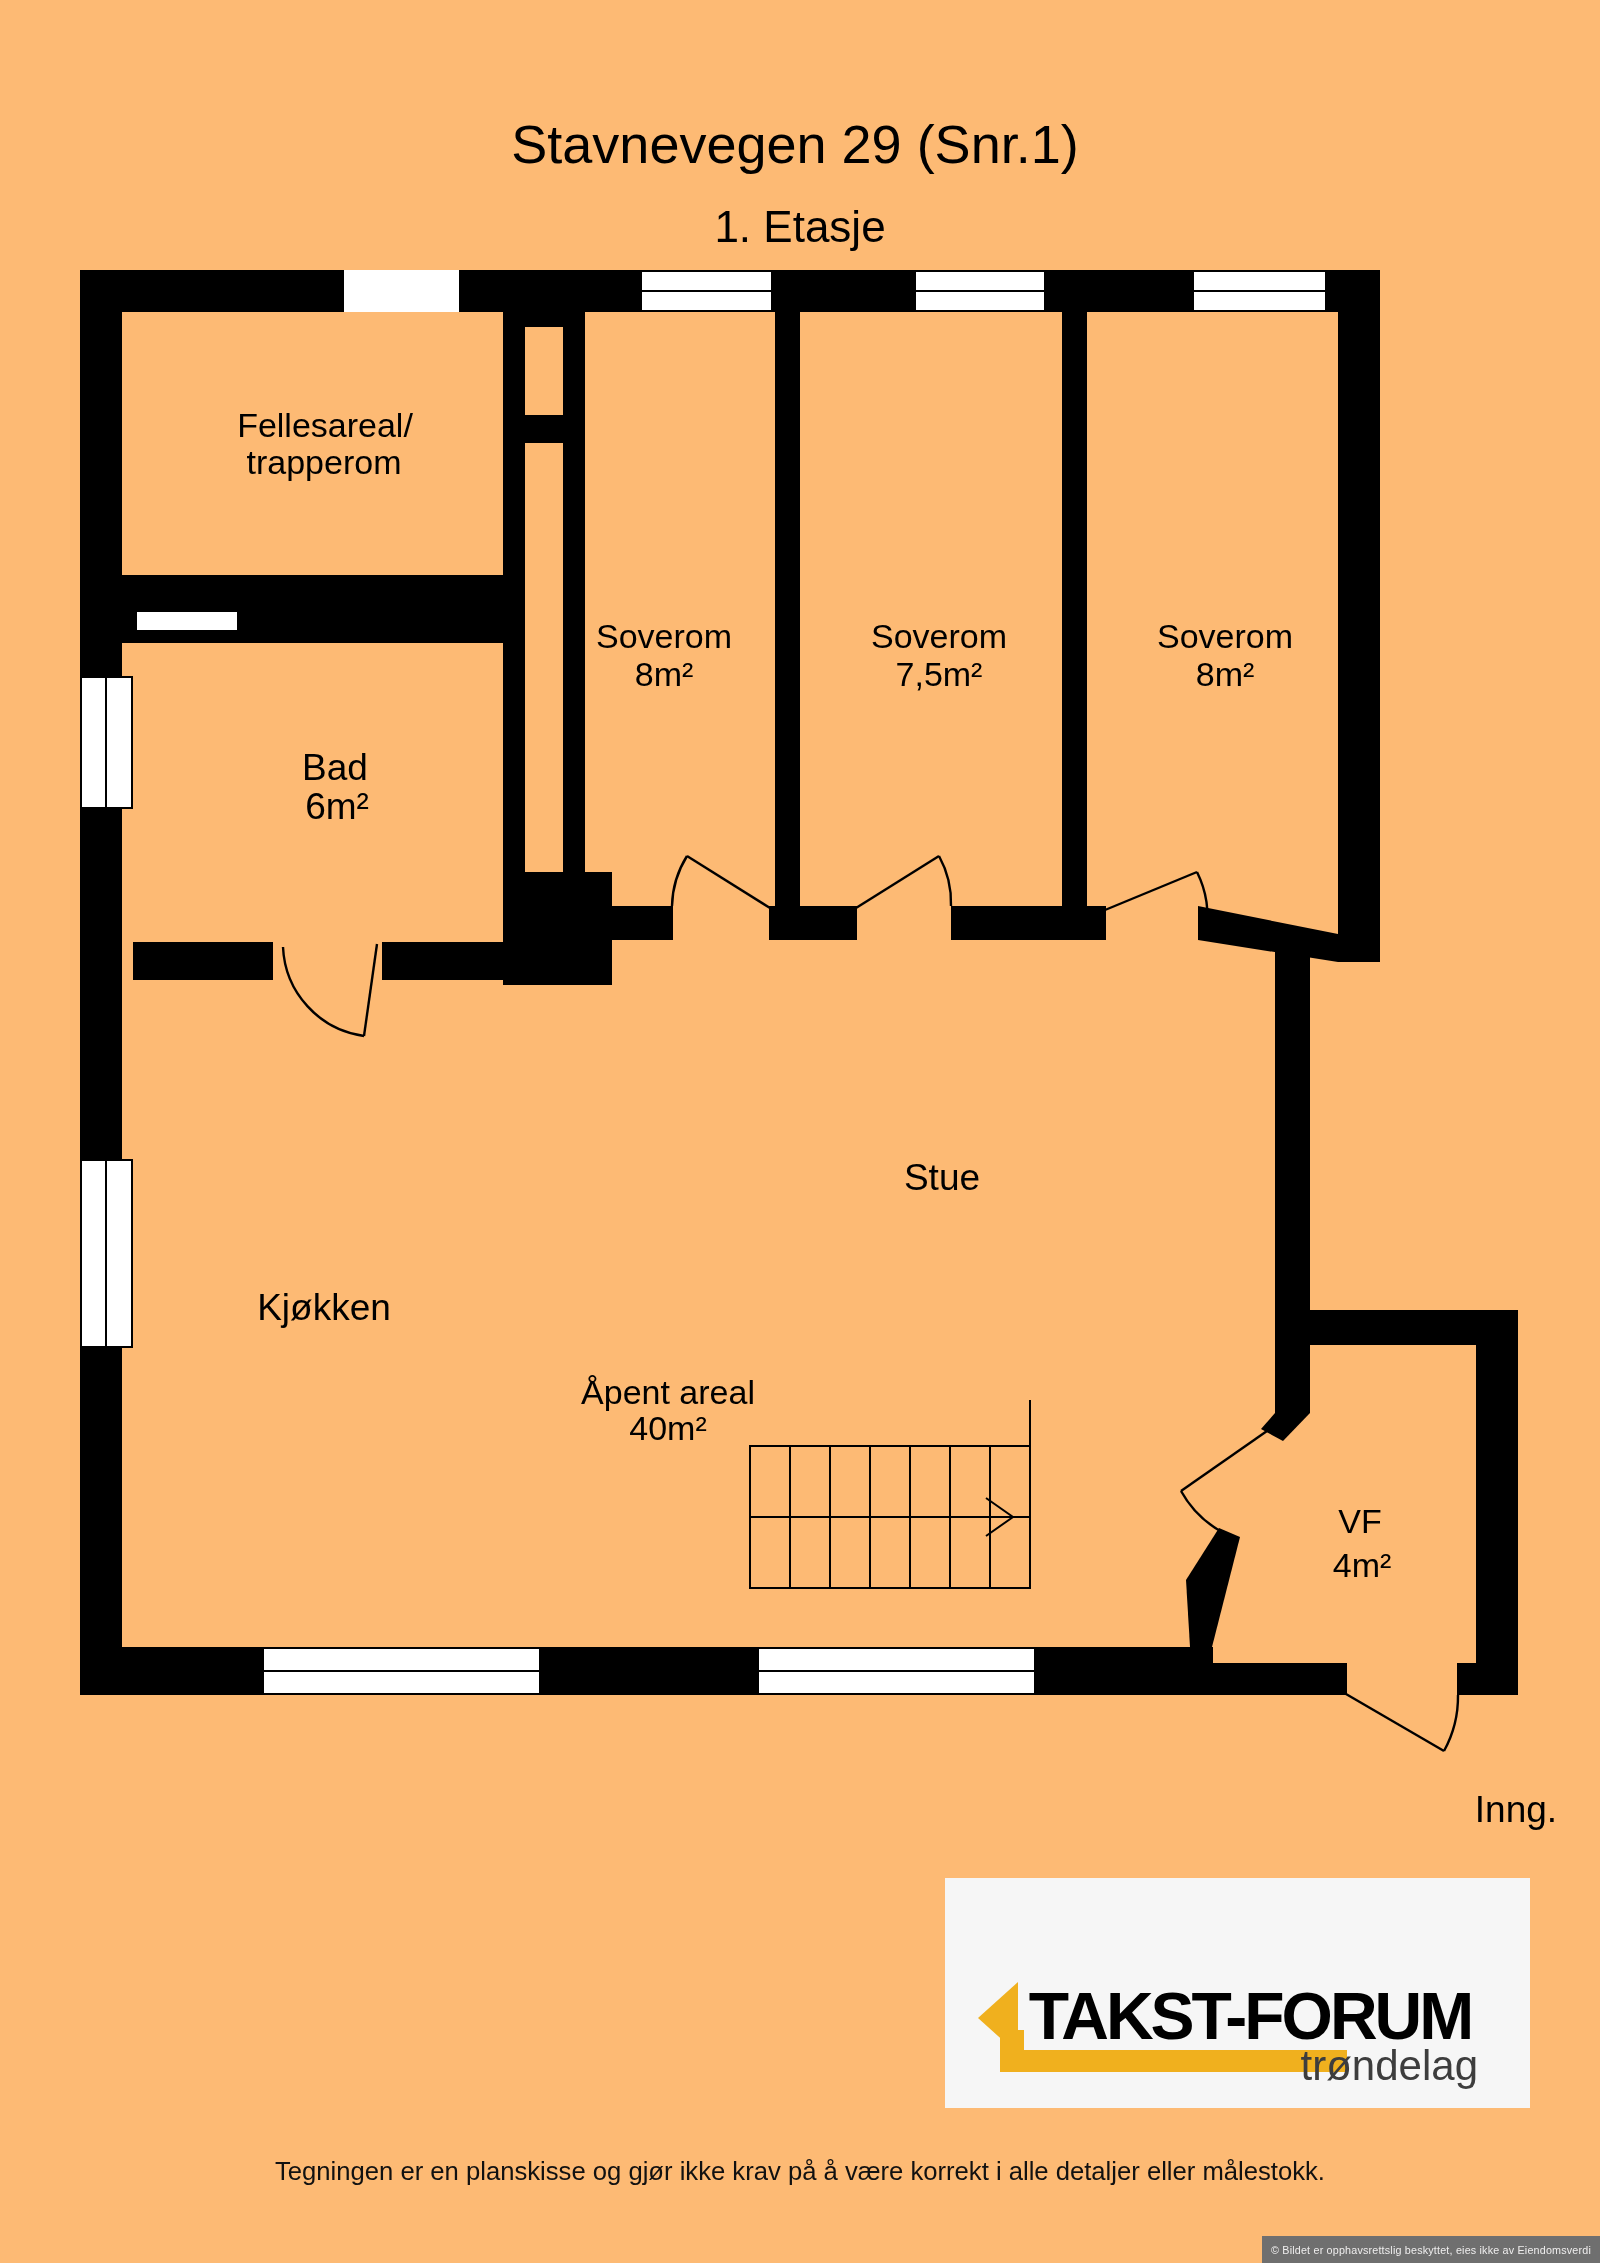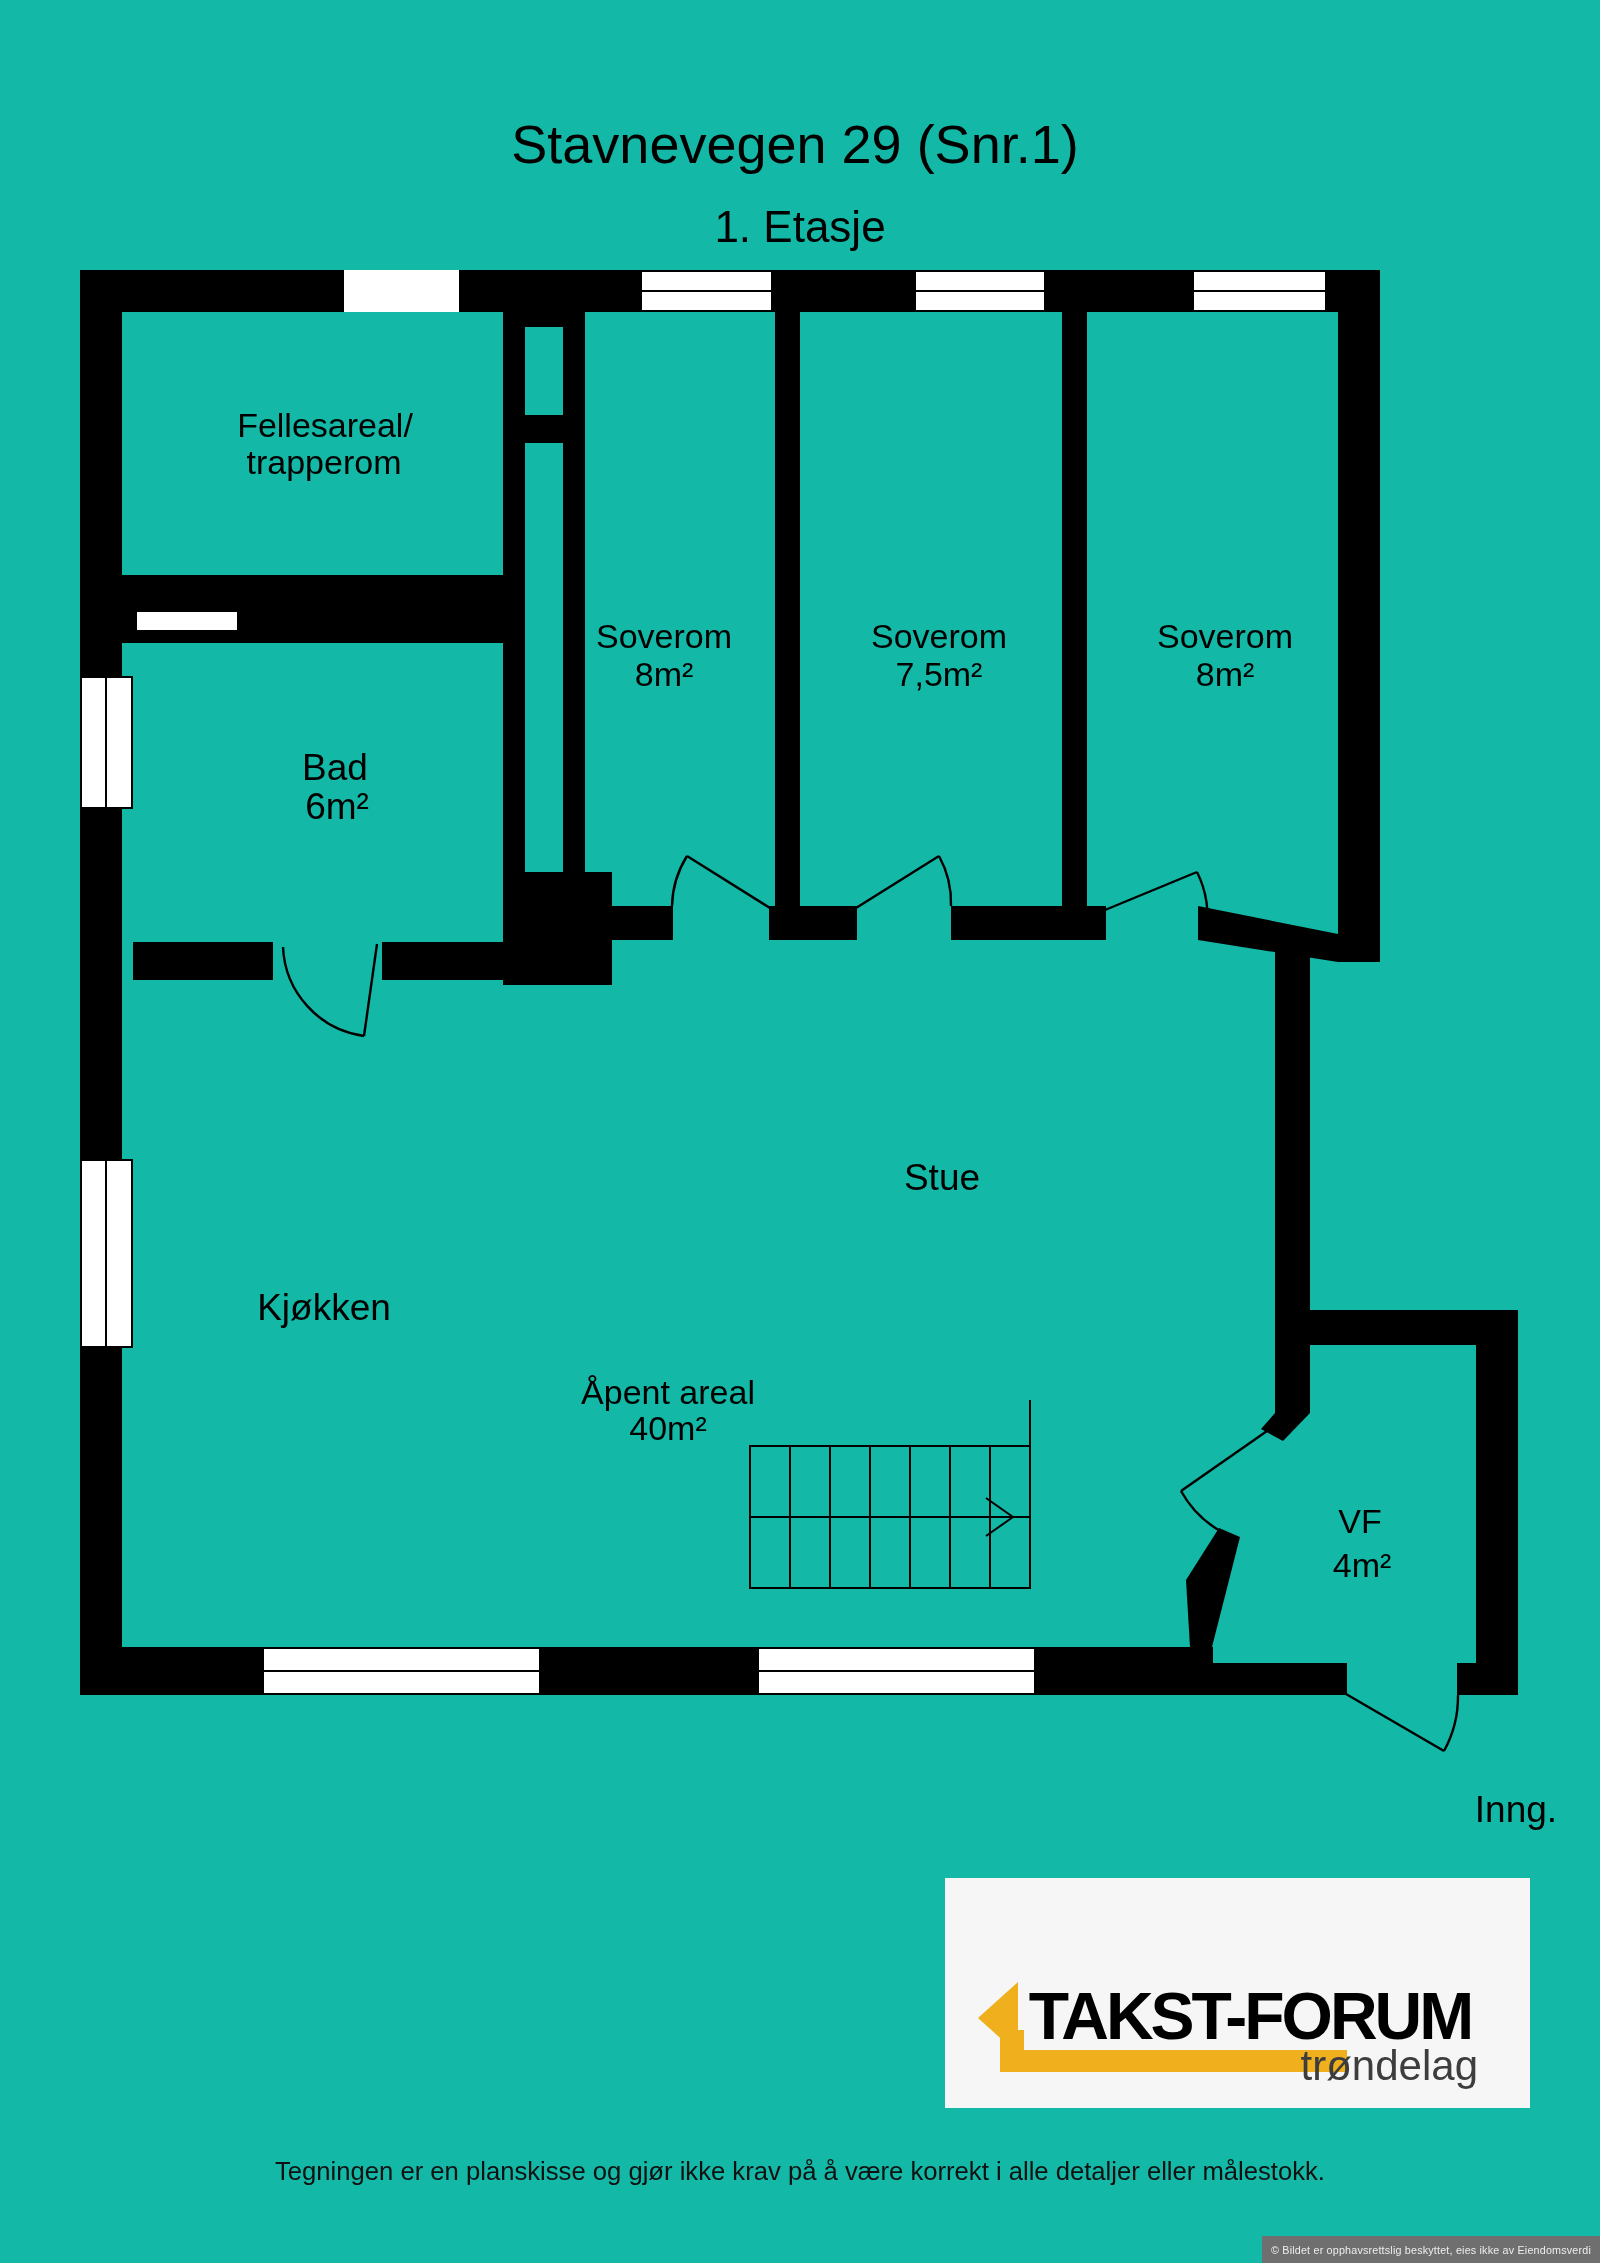--- a/index.html
+++ b/index.html
@@ -1,16 +1,16 @@
 <!DOCTYPE html>
 <html><head>
 <meta charset="utf-8">
 <style>
   html,body{margin:0;padding:0;background:#ffffff;}
-  .page{position:relative;width:1600px;height:2263px;background:#14b8a6;overflow:hidden;
+  .page{position:relative;width:1600px;height:2263px;background:#fdba74;overflow:hidden;
         font-family:"Liberation Sans", sans-serif;}
   svg text{font-family:"Liberation Sans", sans-serif;fill:#000;}
   .t-title{font-size:54px;}
   .t-sub{font-size:44px;}
   .t-room{font-size:34px;}
   .t-room-lg{font-size:37px;}
   .t-footer{font-size:26px;fill:#111;}
   .t-brand{font-size:66px;font-weight:700;letter-spacing:-3px;}
   .t-region{font-size:42px;fill:#3d3d3d;}
   .t-copy{font-size:11.5px;fill:#efeeee;letter-spacing:.2px;}

